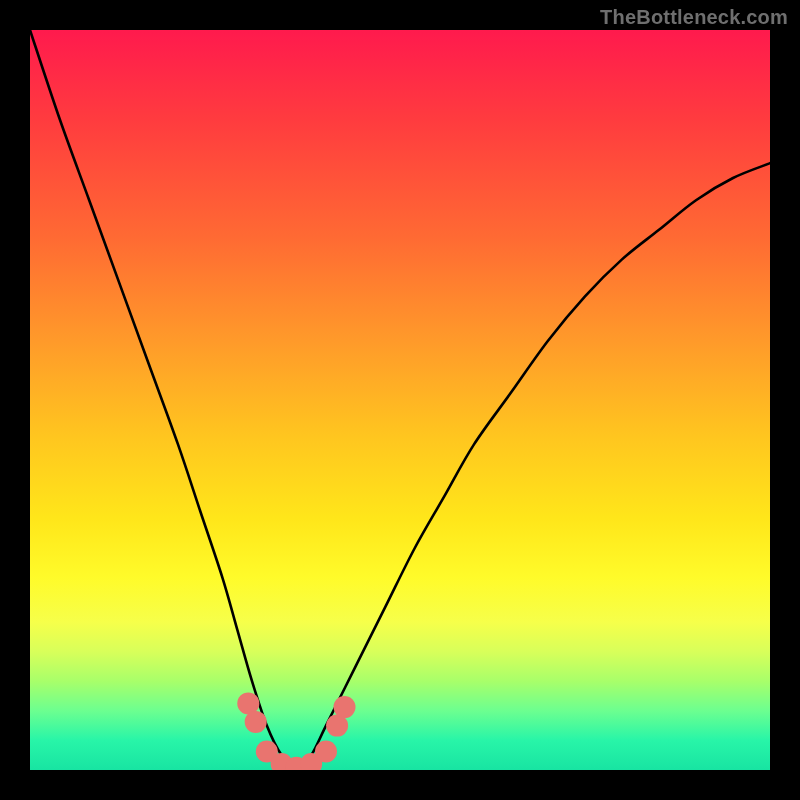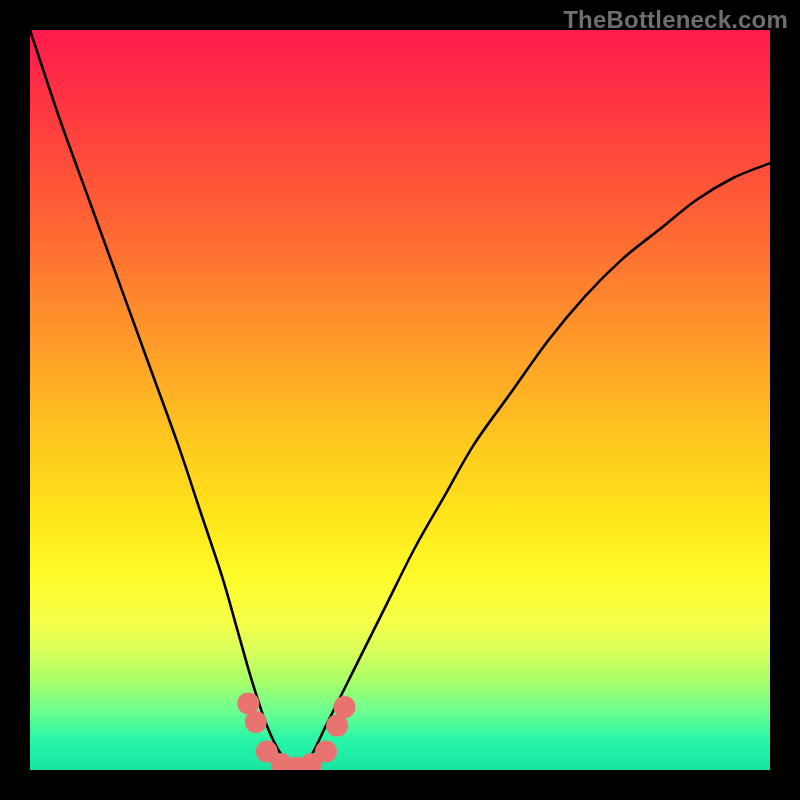--- a/index.html
+++ b/index.html
@@ -42,21 +42,21 @@
       #6cff90 92%,
       #28f5a8 96%,
       #18e4a2 100%
     );
   }
   .watermark {
     position: absolute;
     top: 6px;
     right: 12px;
     color: #6f6f6f;
-    font-size: 24px;
+    font-size: 20px;
     font-weight: 600;
     letter-spacing: 0.2px;
     user-select: none;
   }
   svg.curve {
     position: absolute;
     left: 0; top: 0;
   }
 </style>
 </head>

